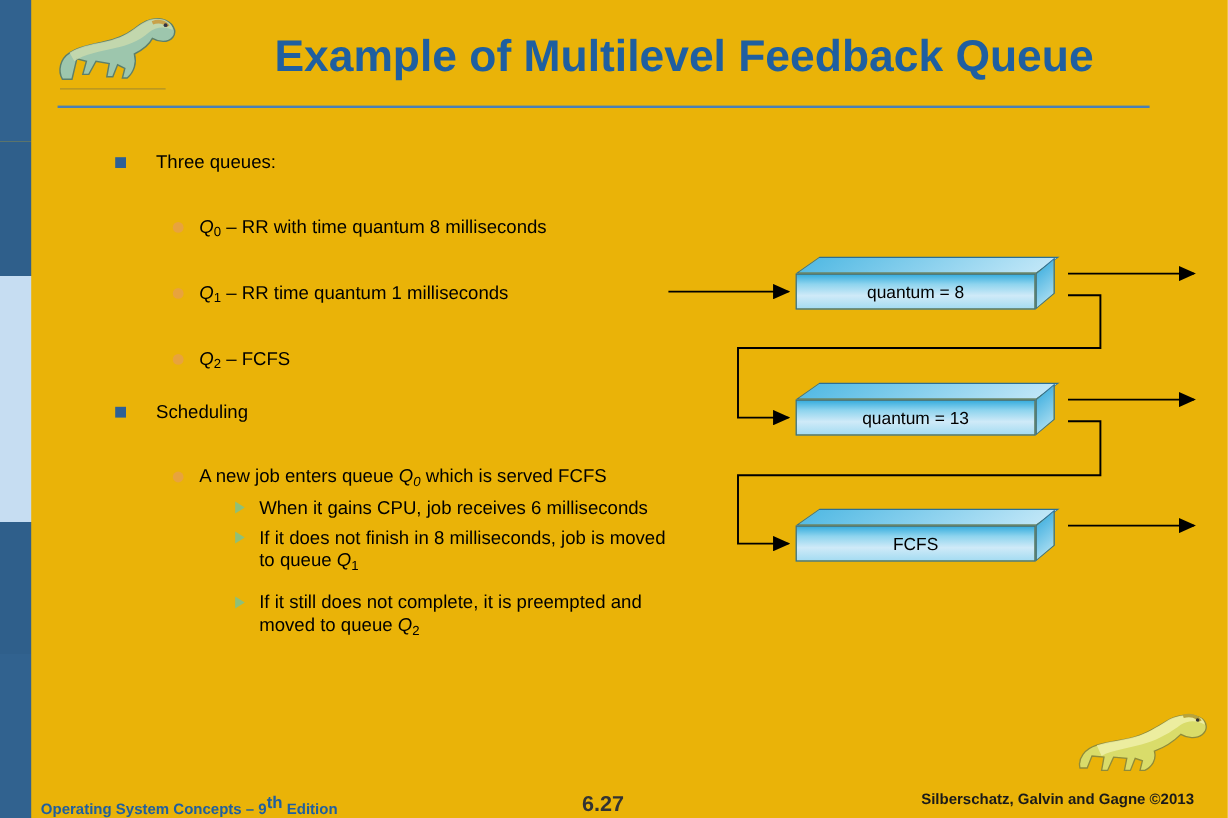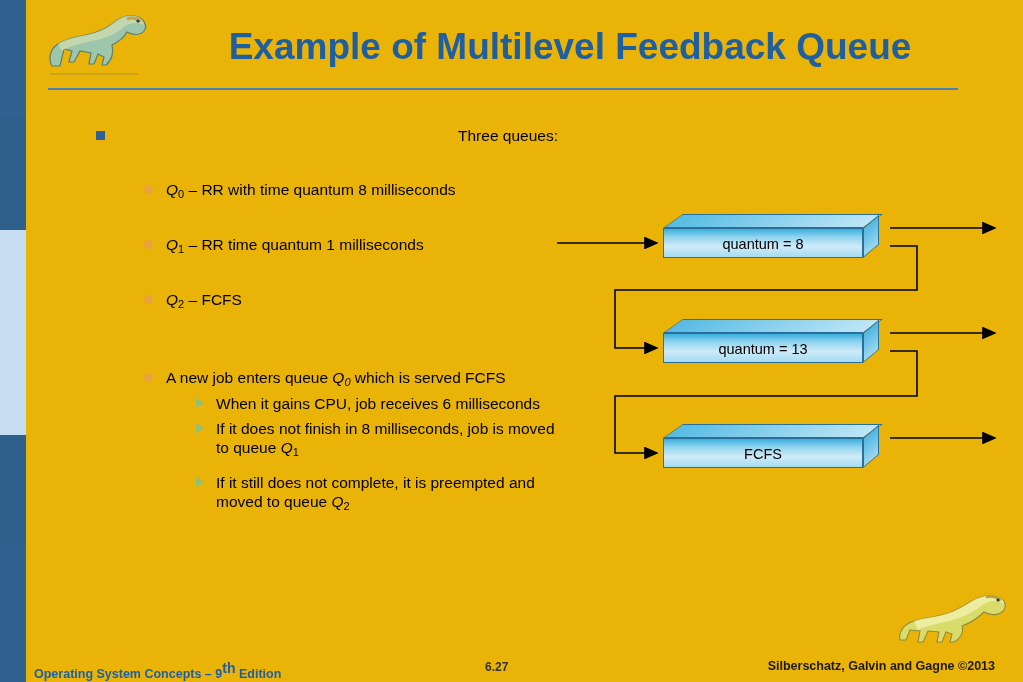--- a/index.html
+++ b/index.html
@@ -84,21 +84,20 @@
     top: 126px;
     width: 470px;
   }
   .lvl1 {
     position: relative;
     padding-left: 42px;
     font-size: 15.5px;
     color: #000000;
     line-height: 20px;
     margin-bottom: 4px;
-    text-align: right;
   }
   .lvl1 .sq {
     position: absolute;
     left: 8px;
     top: 5px;
     width: 9px;
     height: 9px;
     background: #2e6095;
   }
   .lvl2 {
@@ -202,21 +201,21 @@
     top: 660px;
     font-size: 12.5px;
     font-weight: bold;
     color: #1f5fa0;
     white-space: nowrap;
   }
   .footer-center {
     position: absolute;
     left: 485px;
     top: 660px;
-    font-size: 12px;
+    font-size: 18px;
     font-weight: bold;
     color: #333333;
   }
   .footer-right {
     position: absolute;
     right: 28px;
     top: 659px;
     font-size: 12.5px;
     font-weight: bold;
     color: #1a1a1a;
@@ -268,20 +267,24 @@
     </div>
 
     <div class="lvl2">
       <span class="dot"></span>
       <i class="v">Q</i><sub class="s">2</sub>
       <span>– FCFS</span>
     </div>
 
     <div class="gap"></div>
 
+    <div class="lvl1">
+      <span class="sq"></span>
+      <span>Scheduling</span>
+    </div>
 
     <div class="lvl2">
       <span class="dot"></span>
       <span>A new job enters queue </span><i class="v">Q</i><sub class="s"><i class="v">0</i></sub><span> which is served FCFS</span>
     </div>
 
     <div class="lvl3">
       <span class="tri"></span>
       <span>When it gains CPU, job receives 6 milliseconds</span>
     </div>

